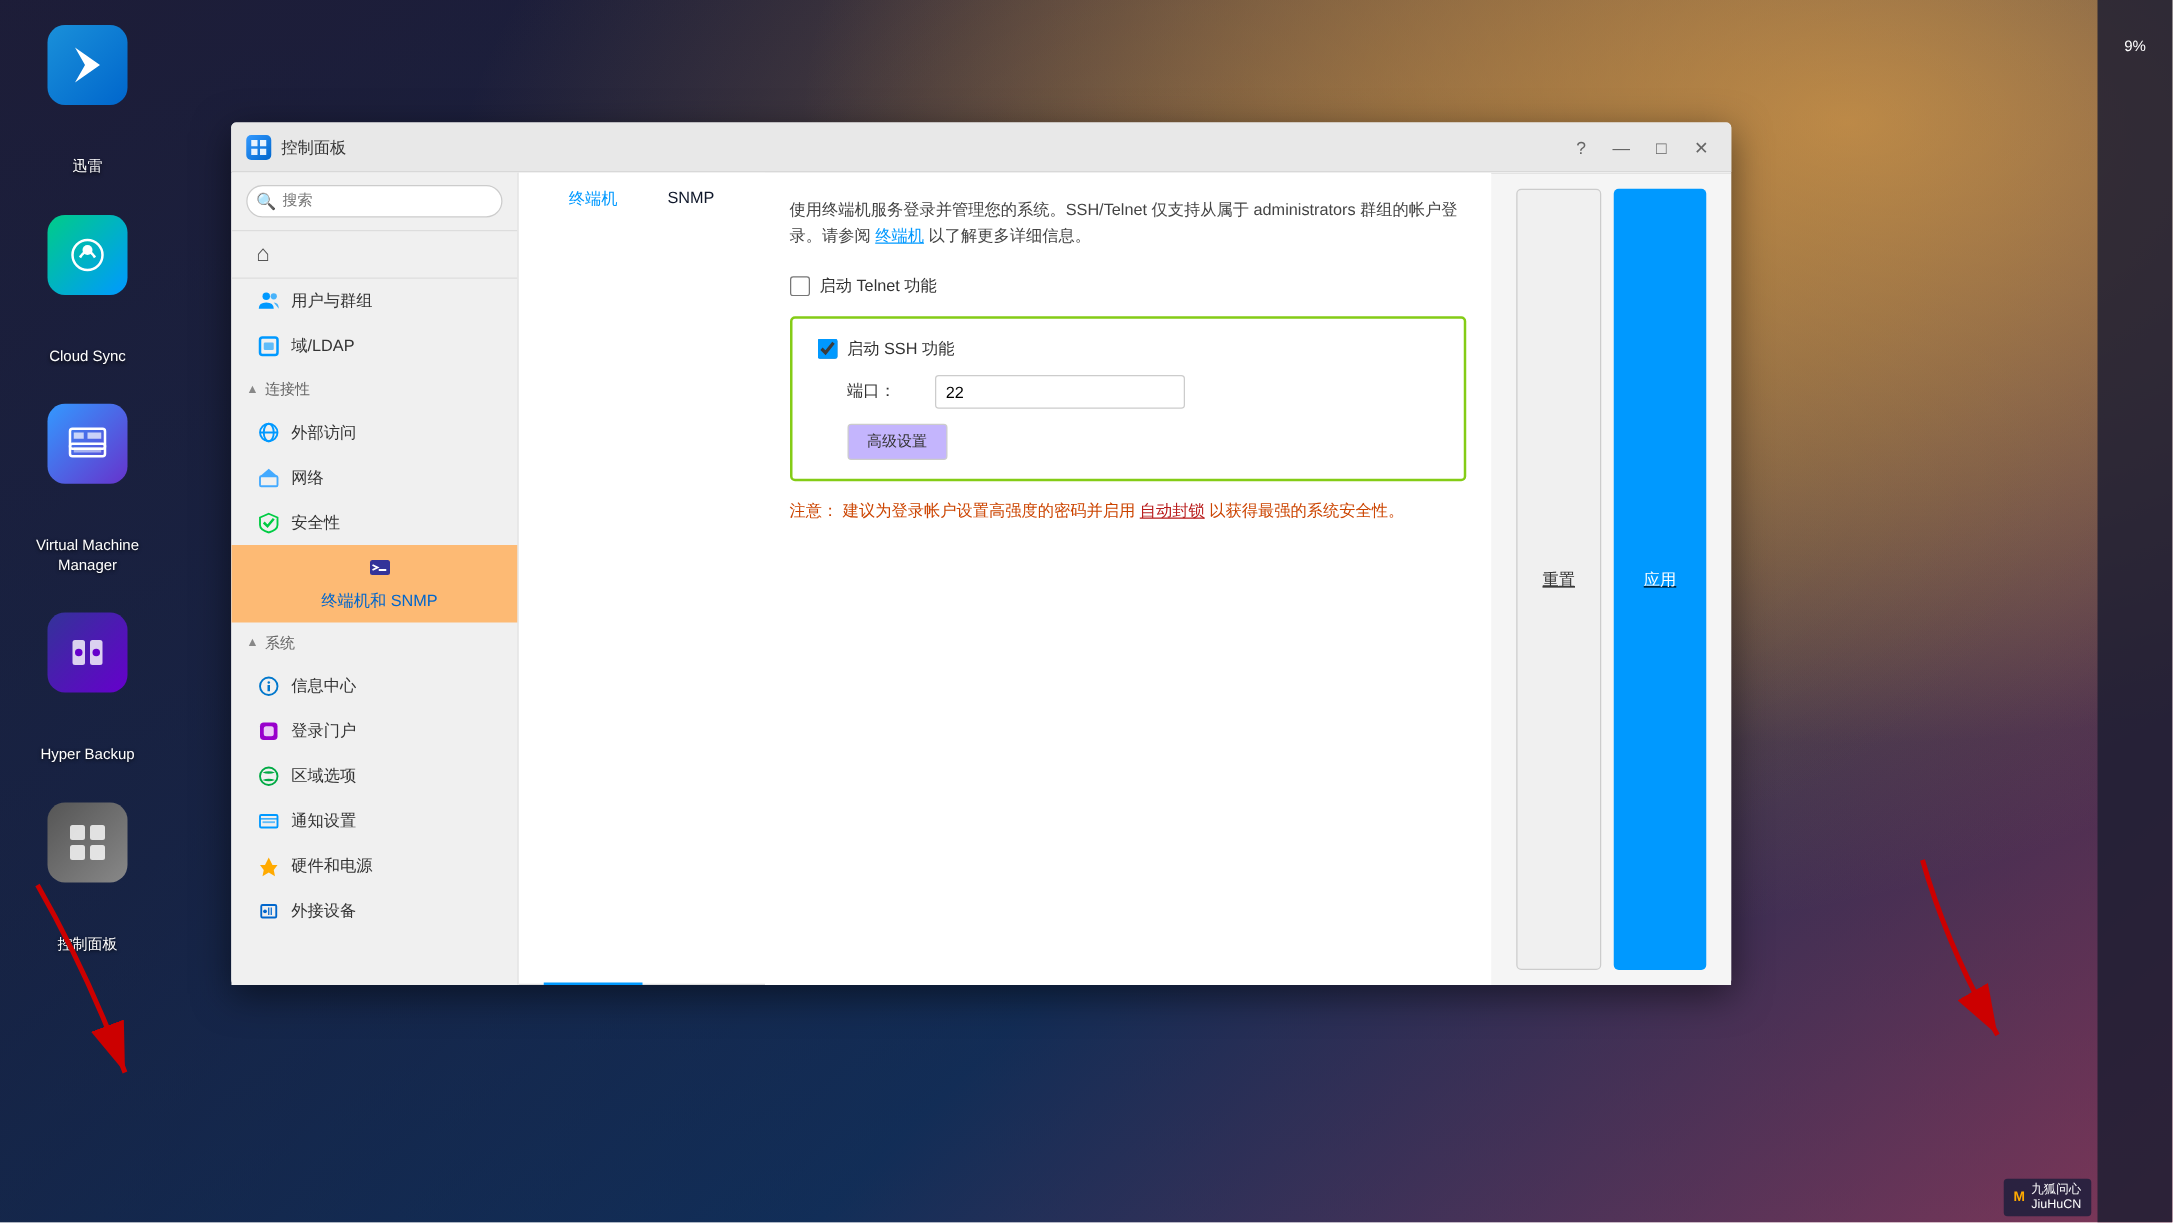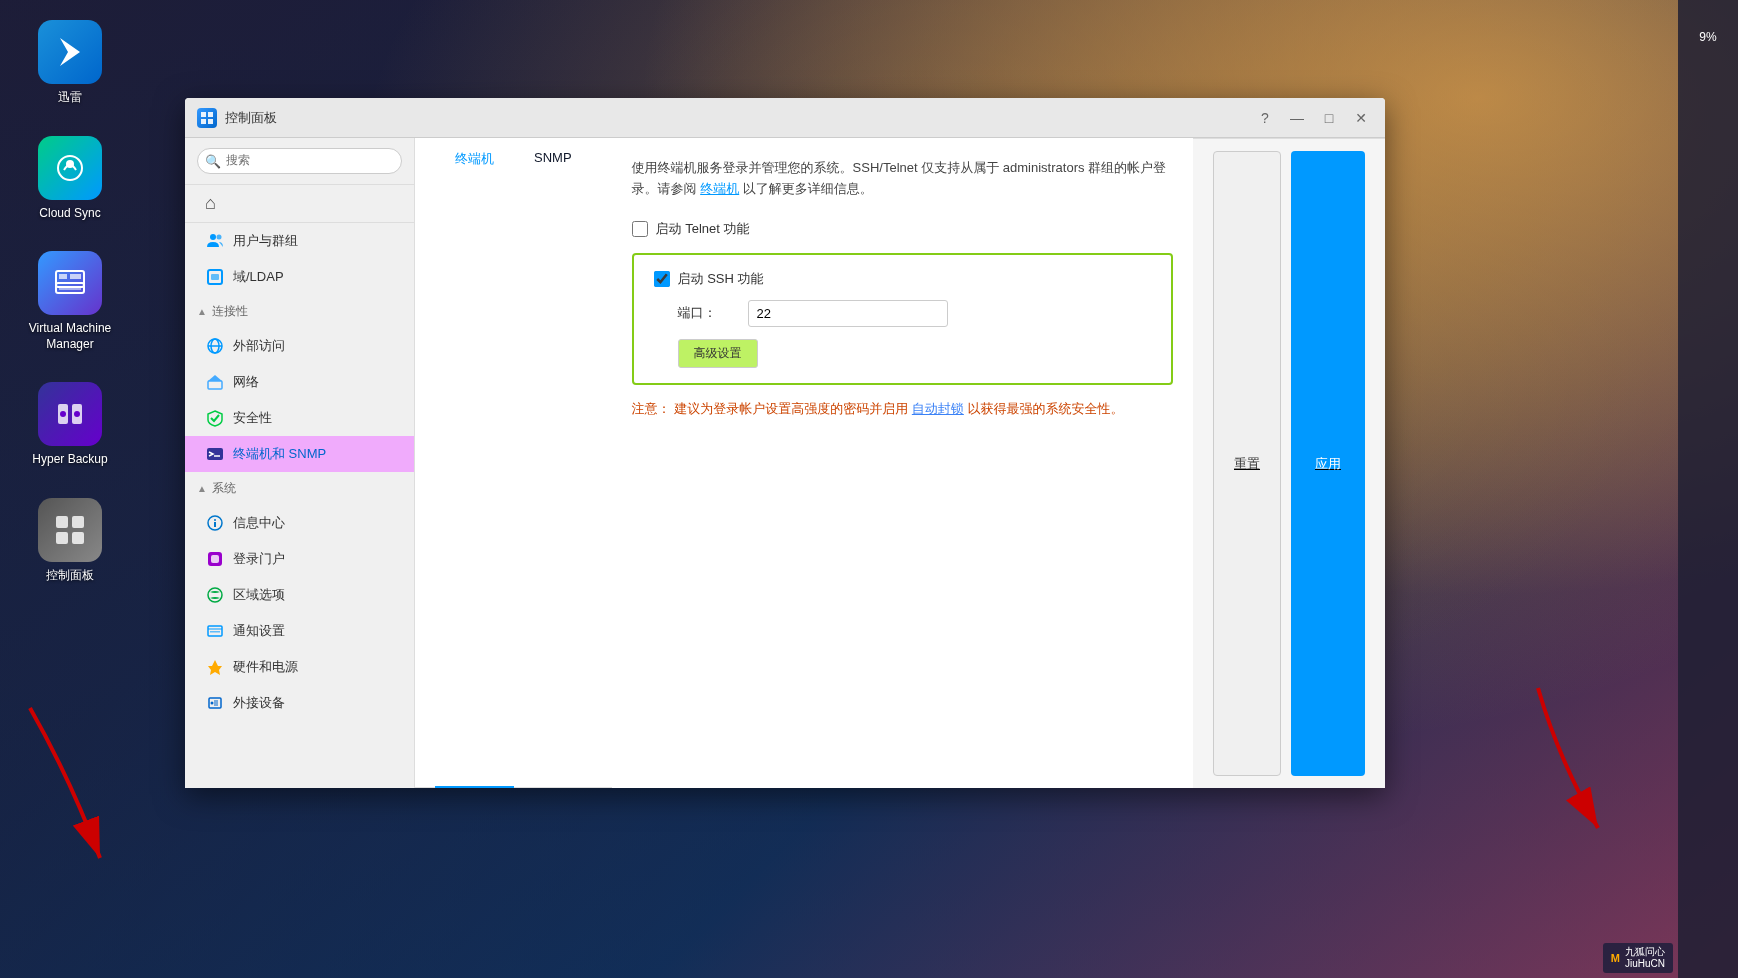--- a/index.html
+++ b/index.html
@@ -86,20 +86,21 @@
       margin-bottom: 6px;
       font-size: 28px;
     }
 
     .desktop-icon .icon-label {
       color: white;
       font-size: 12px;
       text-align: center;
       text-shadow: 0 1px 3px rgba(0,0,0,0.8);
       line-height: 1.3;
+      margin-top: 36px;
     }
 
     
     .icon-xunlei {
       background: linear-gradient(135deg, #1a90d9, #0066cc);
     }
 
     
     .icon-cloudsync {
       background: linear-gradient(135deg, #00cc88, #0099ff);
@@ -256,22 +257,23 @@
       padding: 8px 12px 8px 20px;
       display: flex;
       align-items: center;
       gap: 8px;
       cursor: pointer;
       font-size: 13px;
       color: #333;
     }
 
     .sidebar-item.active {
-      background: #f0abfc;
+      background: #fdba74;
       color: #0066cc;
+      flex-direction: column;
     }
 
     .sidebar-item-icon {
       width: 20px;
       height: 20px;
       display: flex;
       align-items: center;
       justify-content: center;
       flex-shrink: 0;
     }
@@ -392,38 +394,38 @@
       padding: 5px 8px;
       border: 1px solid #ccc;
       border-radius: 3px;
       font-size: 13px;
       outline: none;
     }
 
     .advanced-btn {
       display: inline-block;
       padding: 5px 15px;
-      background: #bef264;
+      background: #c4b5fd;
       border: 1px solid #ccc;
       border-radius: 3px;
       font-size: 12px;
       cursor: pointer;
       margin-left: 24px;
       color: #333;
     }
 
     
     .warning-text {
       font-size: 13px;
       color: #cc4400;
       margin-top: 15px;
     }
 
     .warning-text .warning-link {
-      color: #3b82f6;
+      color: #b91c1c;
       text-decoration: underline;
       cursor: pointer;
     }
 
     
     .bottom-bar {
       display: flex;
       justify-content: flex-end;
       gap: 10px;
       padding: 12px 20px;

